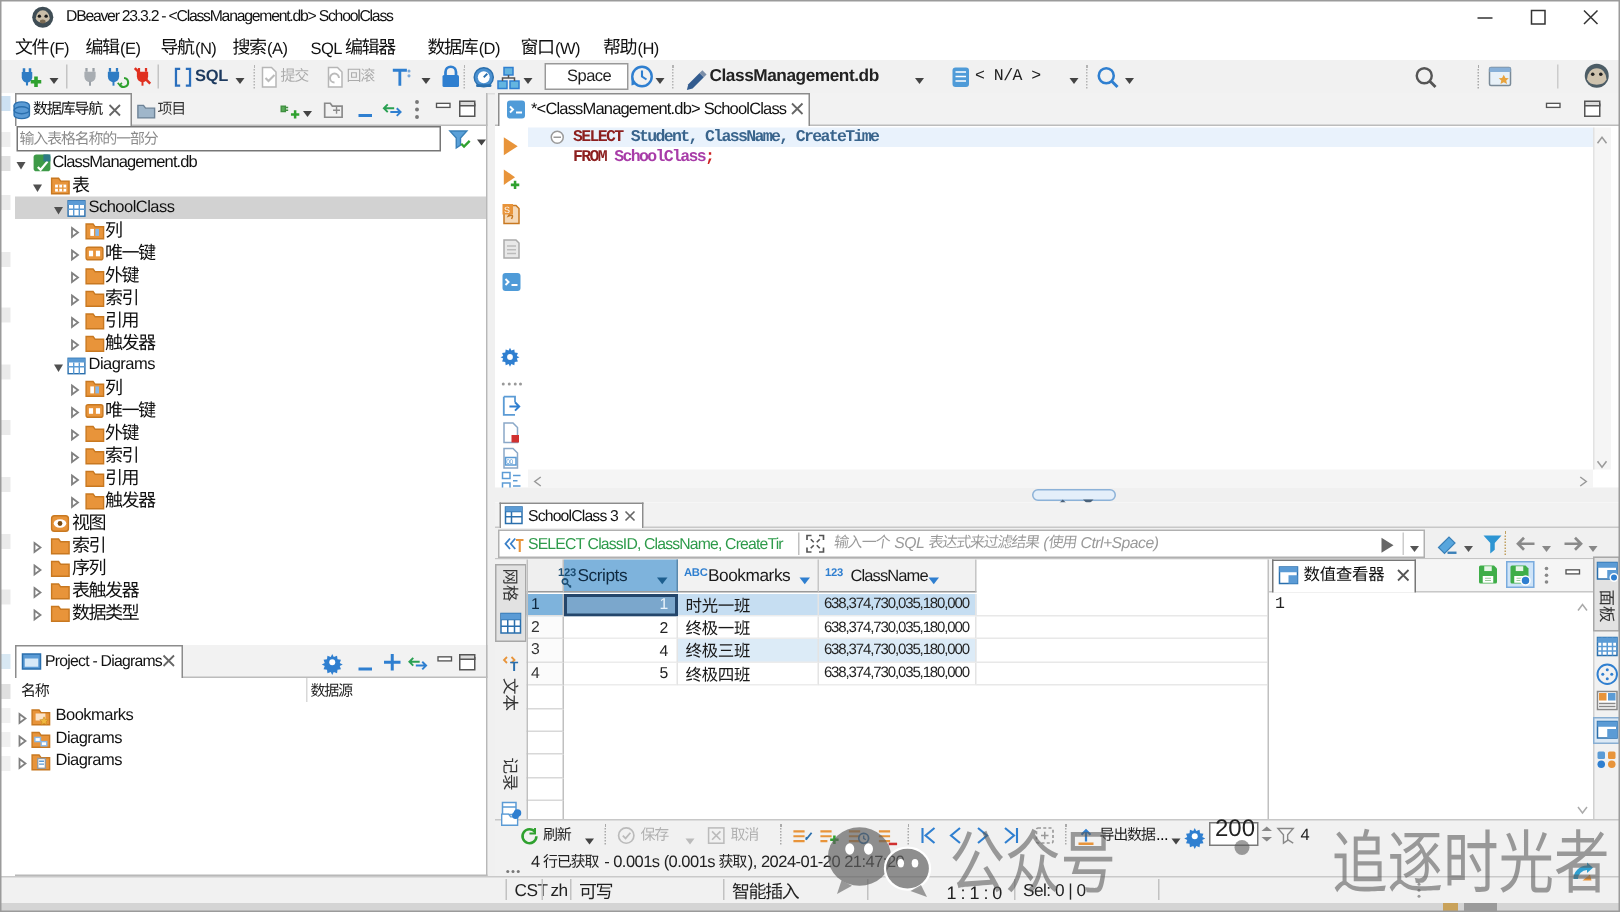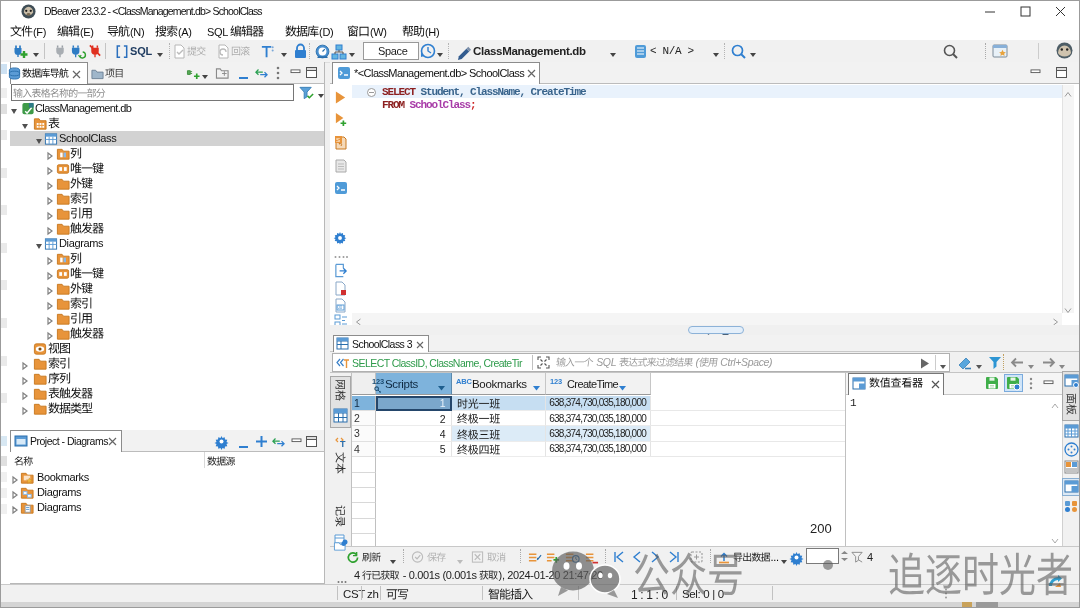--- a/index.html
+++ b/index.html
@@ -889,21 +889,21 @@
 <div class="a" style="left:385px;top:378px;height:13px;font-size:11.5px;letter-spacing:-0.3px;color:#0f2940;">Scripts</div>
 <div class="a" style="left:438px;top:381px;width:8px;height:5px;"><svg width="8" height="5" viewBox="0 0 8 5">
       <path d="M0,0 h7 L3.5,4.5 z" fill="#1d5e8e"></path>
     </svg></div>
 <div class="a" style="left:456px;top:377px;height:12px;font-size:7.5px;letter-spacing:-0.2px;font-weight:bold;color:#2f7fd0;">ABC</div>
 <div class="a" style="left:472px;top:378px;height:13px;font-size:11.5px;letter-spacing:-0.3px;color:#1a1a1a;">Bookmarks</div>
 <div class="a" style="left:533px;top:381px;width:8px;height:5px;"><svg width="8" height="5" viewBox="0 0 8 5">
       <path d="M0,0 h7 L3.5,4.5 z" fill="#2f7fd0"></path>
     </svg></div>
 <div class="a" style="left:550px;top:377px;height:12px;font-size:7.5px;letter-spacing:-0.2px;font-weight:bold;color:#2f7fd0;">123</div>
-<div class="a" style="left:567px;top:378px;height:13px;font-size:11px;letter-spacing:-0.6px;color:#1a1a1a;">CreateTime</div>
+<div class="a" style="left:567px;top:378px;height:13px;font-size:11px;letter-spacing:-0.6px;color:#1a1a1a;">ClassName</div>
 <div class="a" style="left:619px;top:381px;width:8px;height:5px;"><svg width="8" height="5" viewBox="0 0 8 5">
       <path d="M0,0 h7 L3.5,4.5 z" fill="#2f7fd0"></path>
     </svg></div>
 <div class="a" style="left:351px;top:395.5px;width:25px;height:15.5px;background:#7eb3dc;border-right:1px solid #c0c0c0;border-bottom:1px solid #e0e0e0;box-sizing:border-box;"></div>
 <div class="a" style="left:351px;top:396.5px;width:21px;height:12px;font-size:10.5px;letter-spacing:0;color:#0f2940;padding-left:3px;">1</div>
 <div class="a" style="left:376px;top:395.5px;width:76px;height:15.5px;background:#7ba7cc;border:2px solid #24466b;box-sizing:border-box;"></div>
 <div class="a" style="left:376px;top:397px;width:69px;height:12px;font-size:10.5px;letter-spacing:-0.5px;color:#e8f2fa;text-align:right;">1</div>
 <div class="a" style="left:452px;top:395.5px;width:94px;height:15.5px;background:#c6def2;border-right:1px solid #e4e4e4;border-bottom:1px solid #ececec;box-sizing:border-box;"></div>
 <div class="a" style="left:457px;top:397.5px;height:13px;"><svg style="width:43.3px;height:11px;vertical-align:-0.12em" viewBox="0 0 3940 1000" fill="#1a1a1a">
       <use href="#g65f6" x="0"></use>
@@ -1137,21 +1137,21 @@
       <use href="#g636e" x="2760"></use>
     </svg>...</div>
 <div class="a" style="left:781px;top:555px;width:7px;height:6px;"><svg width="7" height="6" viewBox="0 0 7 6">
       <path d="M0,1 L6,1 L3,5 z" fill="#444"></path>
     </svg></div>
 <div class="a" style="left:790px;top:551px;width:13px;height:13px;"><svg width="13" height="13" viewBox="0 0 13 13">
       <path d="M6.5,1 l1,2 2.2,-0.8 0.3,2.3 2.3,0.3 -0.8,2.2 2,1 -2,1 0.8,2.2 -2.3,0.3 -0.3,2.3 -2.2,-0.8 -1,2 -1,-2 -2.2,0.8 -0.3,-2.3 -2.3,-0.3 0.8,-2.2 -2,-1 2,-1 -0.8,-2.2 2.3,-0.3 0.3,-2.3 2.2,0.8 z" fill="#2f7fd0"></path>
       <circle cx="6.5" cy="6.5" r="2" fill="#fff"></circle>
     </svg></div>
 <div class="a" style="left:806px;top:548px;width:33px;height:16px;background:#fff;border:1px solid #7a7a7a;box-sizing:border-box;"></div>
-<div class="a" style="left:810px;top:521px;height:12px;font-size:13px;letter-spacing:0;color:#222;">200</div>
+<div class="a" style="left:810px;top:544px;height:12px;font-size:16px;letter-spacing:0;color:#222;">200</div>
 <div class="a" style="left:840px;top:550px;width:9px;height:12px;"><svg width="9" height="12" viewBox="0 0 9 12">
       <path d="M1,4 L4.5,1 L8,4 z M1,8 L4.5,11 L8,8 z" fill="#888"></path>
     </svg></div>
 <div class="a" style="left:851px;top:551px;width:13px;height:12px;"><svg width="13" height="12" viewBox="0 0 14 12">
       <path d="M1,1 h11 l-4,4.5 v4 l-3,2 v-6 z" fill="#f5f5f5" stroke="#888"></path>
       <path d="M8,9 l4,2.5" stroke="#888"></path>
     </svg></div>
 <div class="a" style="left:867px;top:551px;height:13px;color:#222;">4</div>
 <div class="a" style="left:330px;top:566px;width:750px;height:18px;background:#f1f1f1;"></div>
 <div class="a" style="left:337px;top:574px;width:10px;height:4px;"><svg width="10" height="4" viewBox="0 0 10 4">

